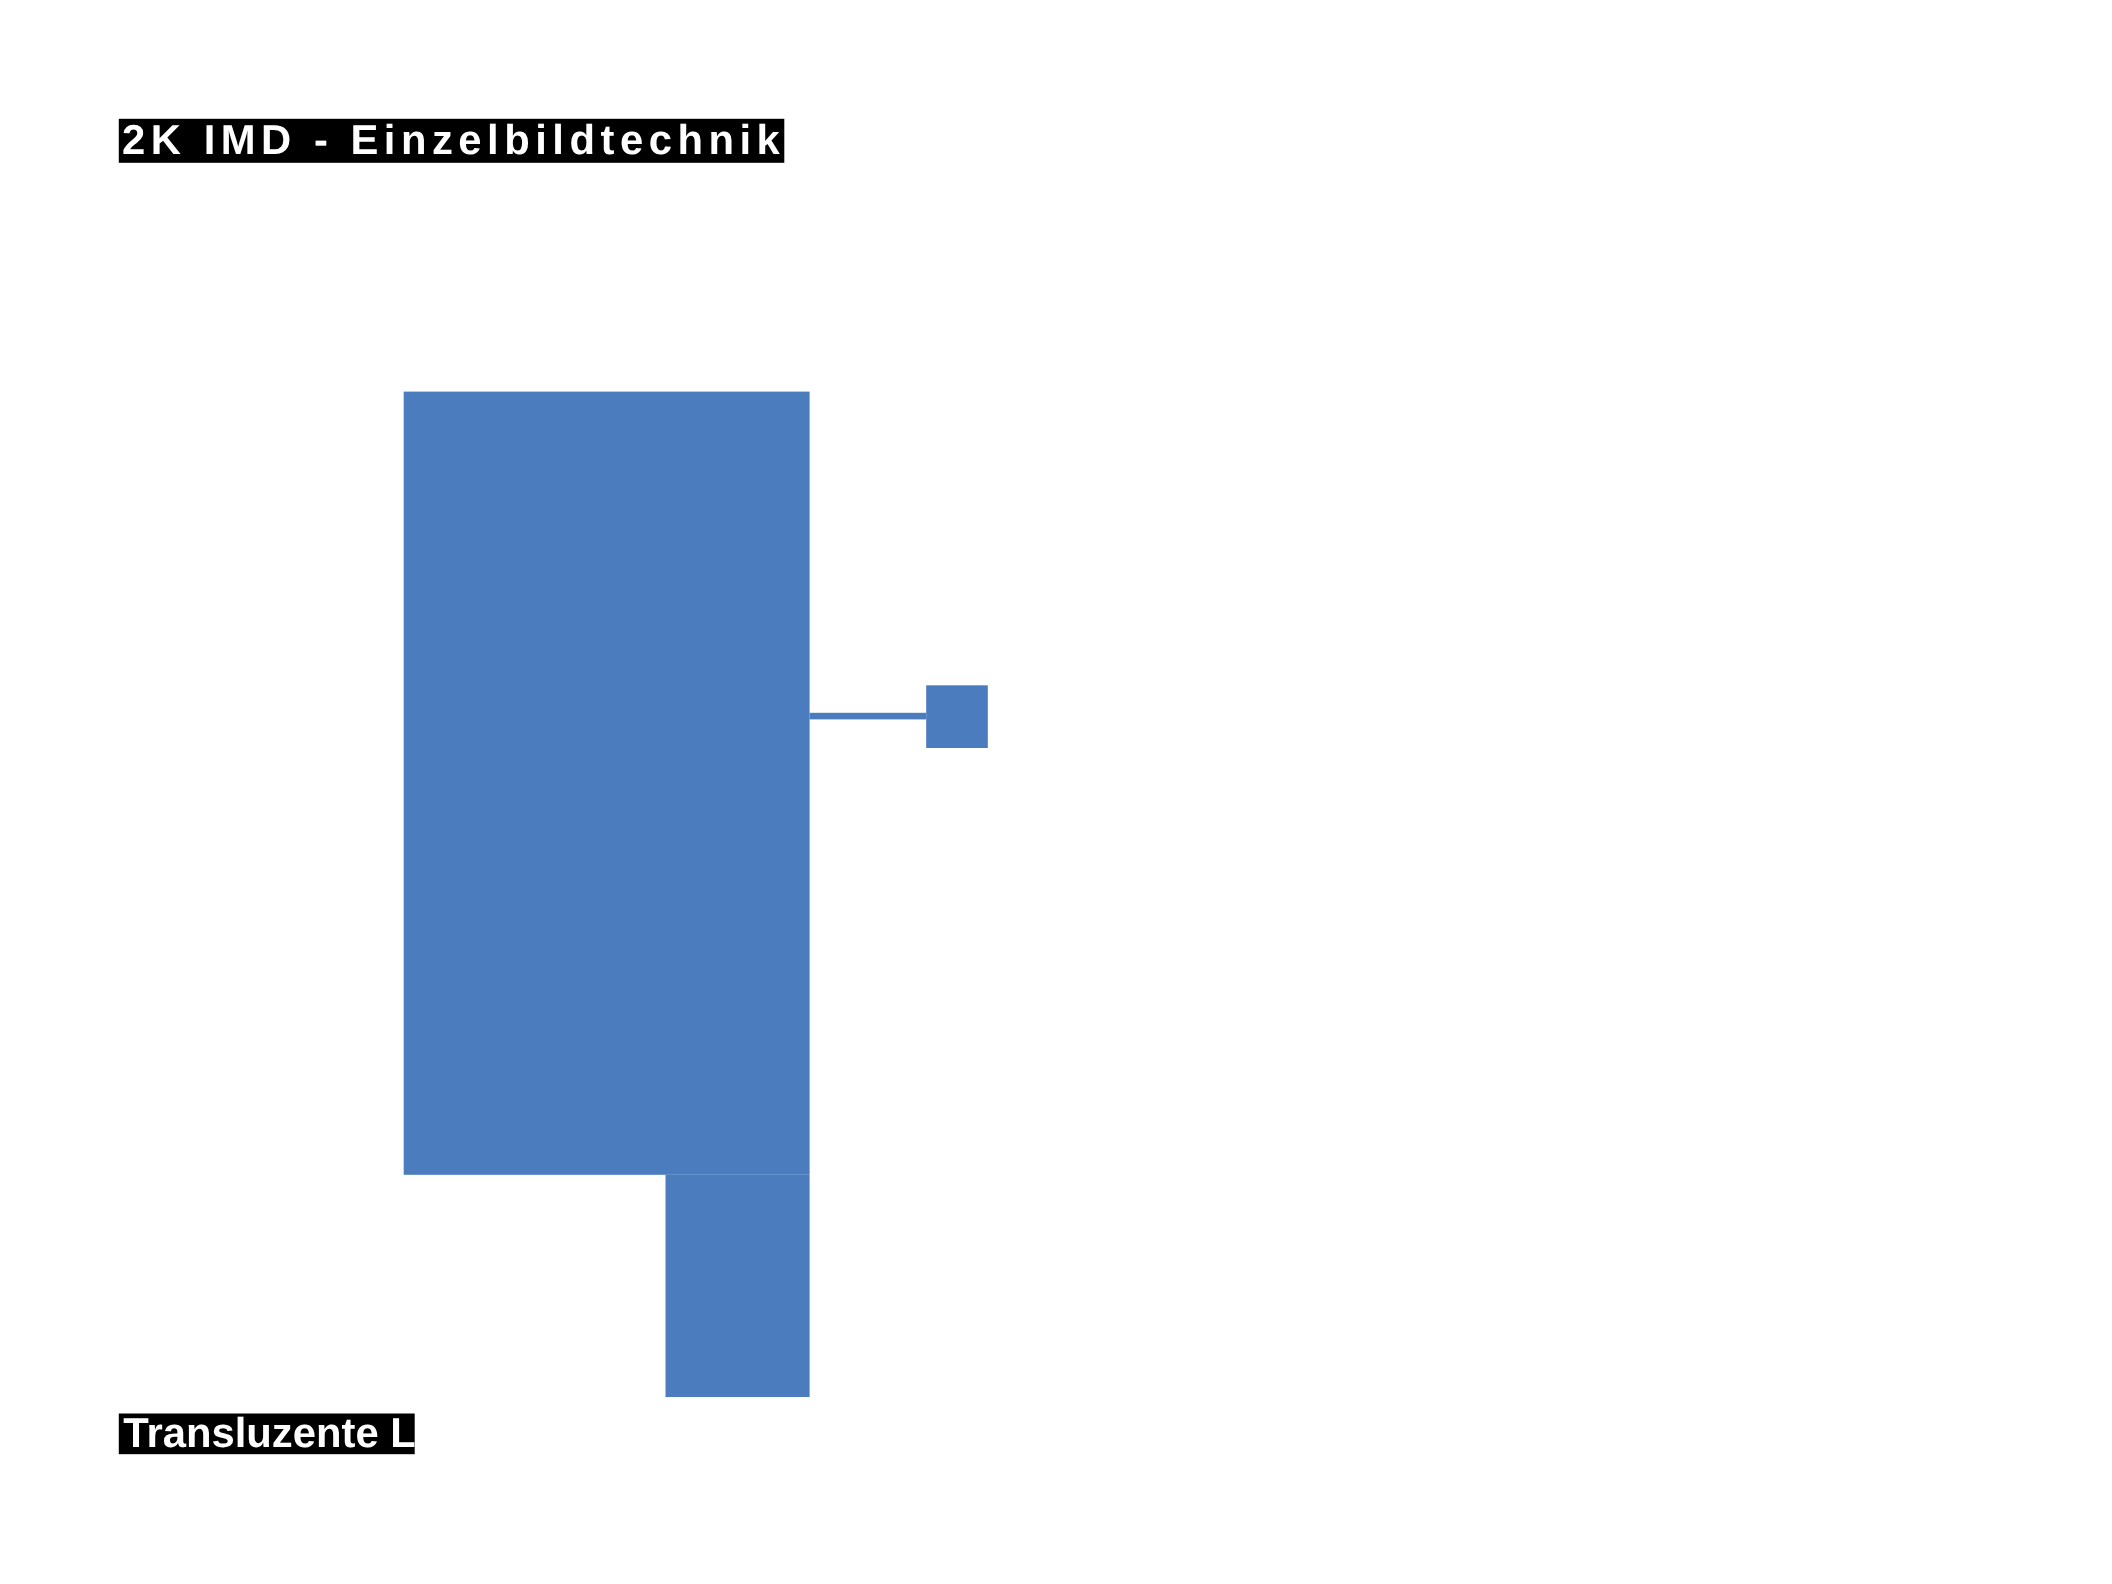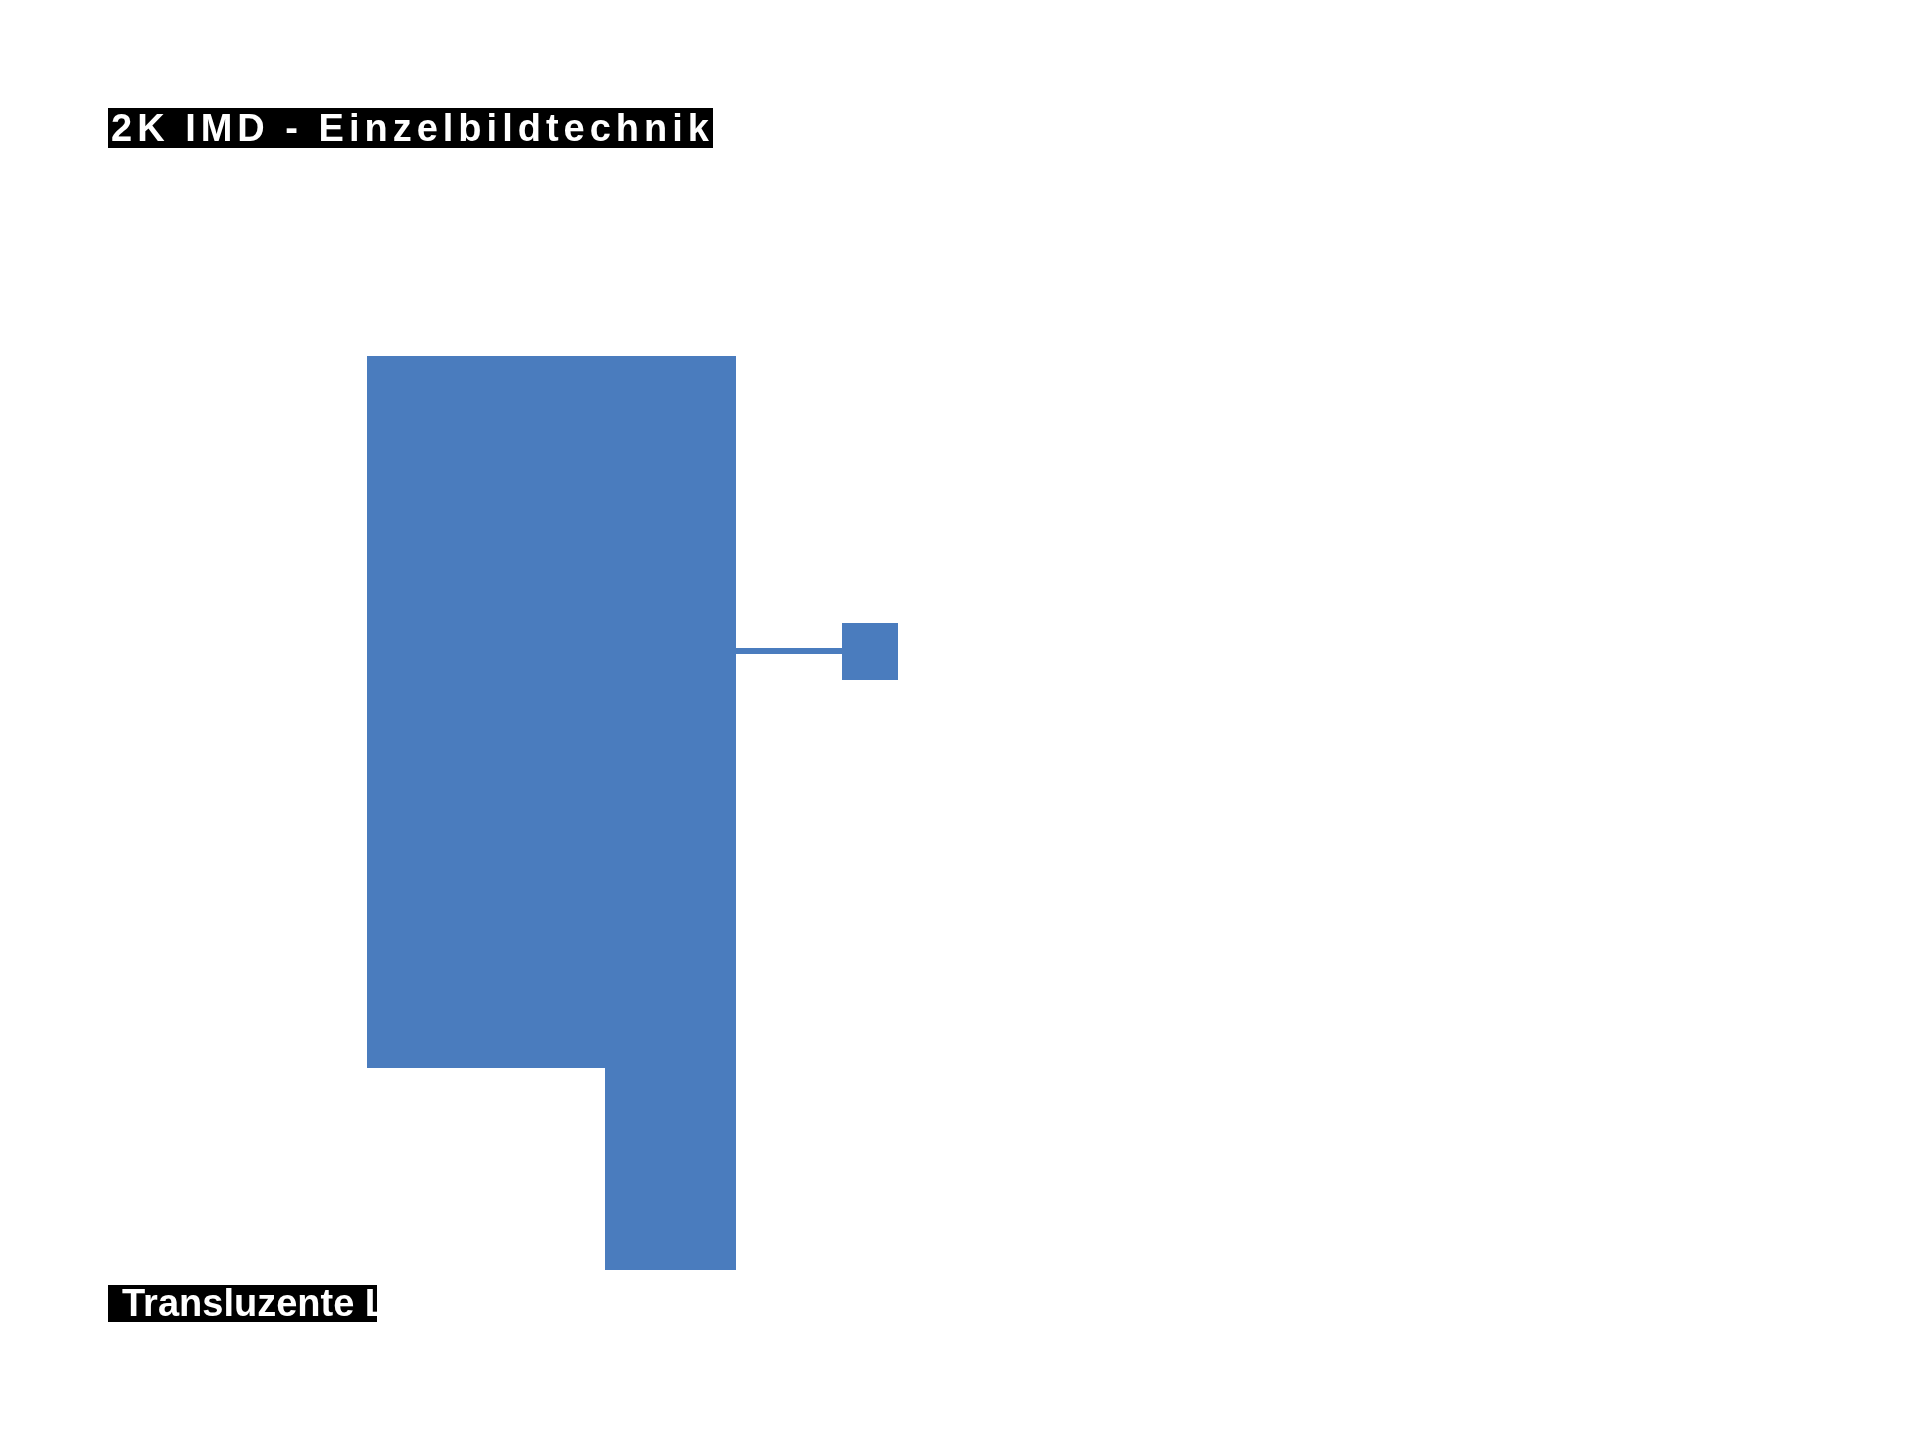--- a/index.html
+++ b/index.html
@@ -37,21 +37,21 @@
     letter-spacing: 5px;
     padding-left: 3px;
   }
   .caption-bar {
     left: 108px;
     top: 1285px;
     width: 269px;
     height: 37px;
     font-size: 38px;
     letter-spacing: 0;
-    padding-left: 14px;
+    padding-left: 4px;
   }
 
   
   .shape {
     position: absolute;
     background: #4a7cbe;
   }
   .panel-main {
     left: 367px;
     top: 356px;

